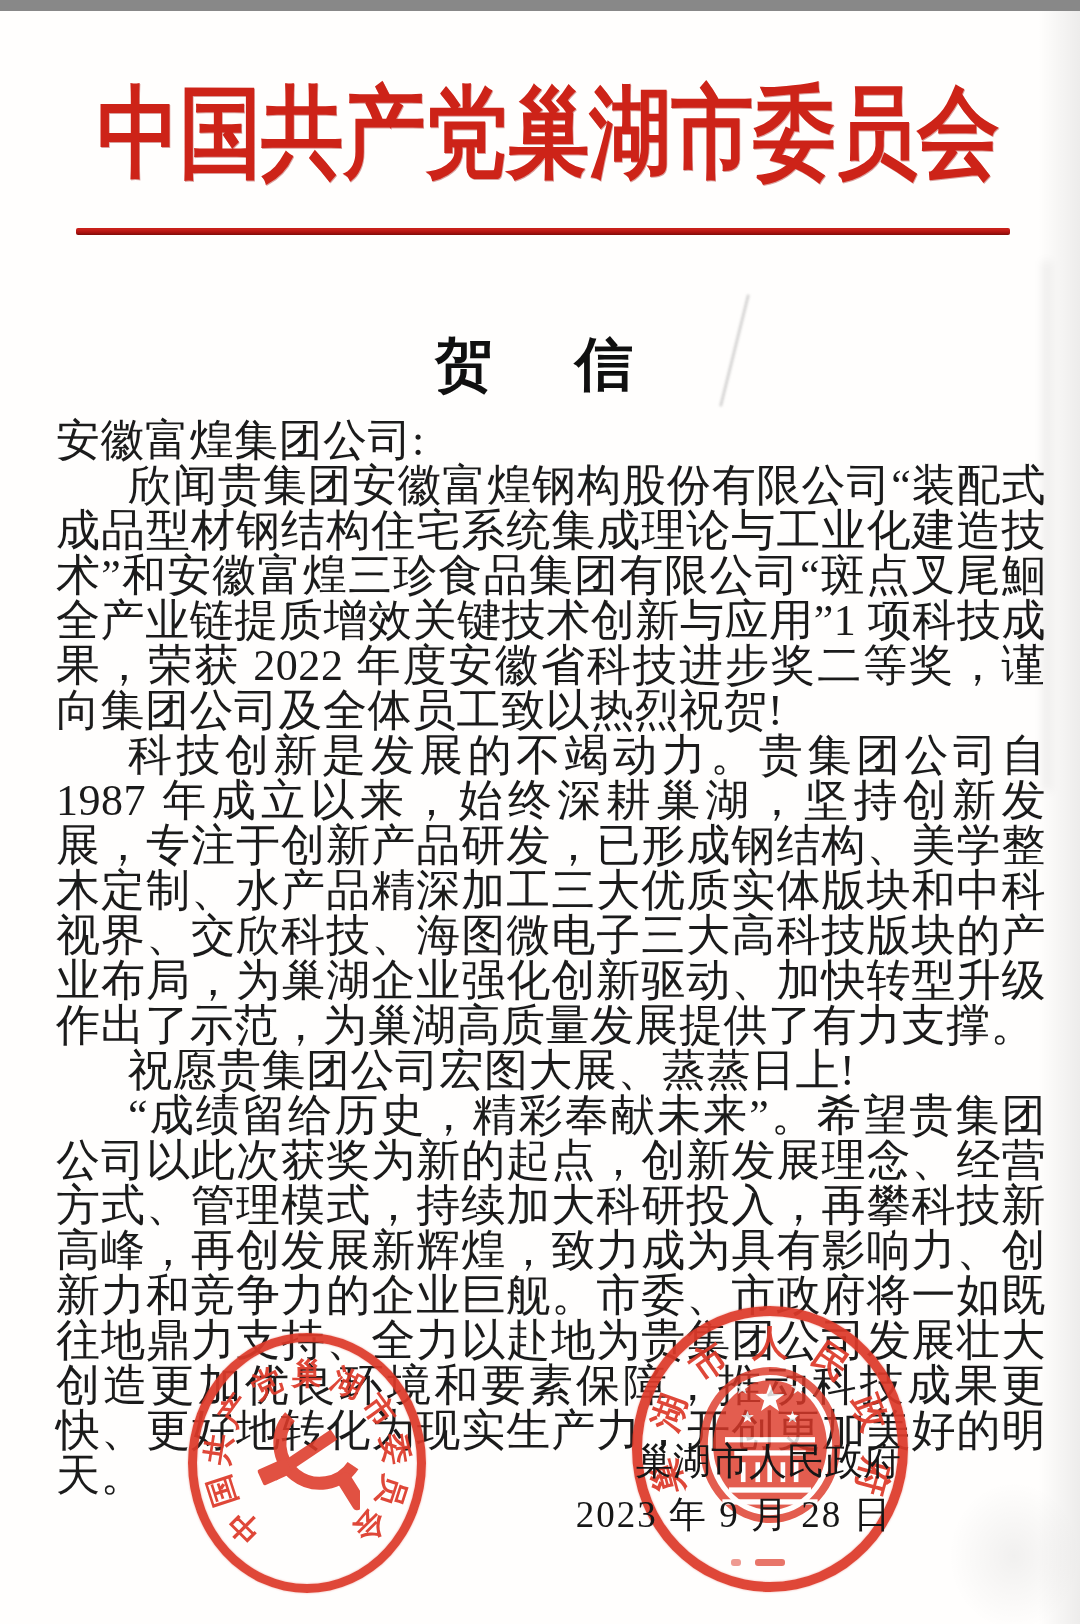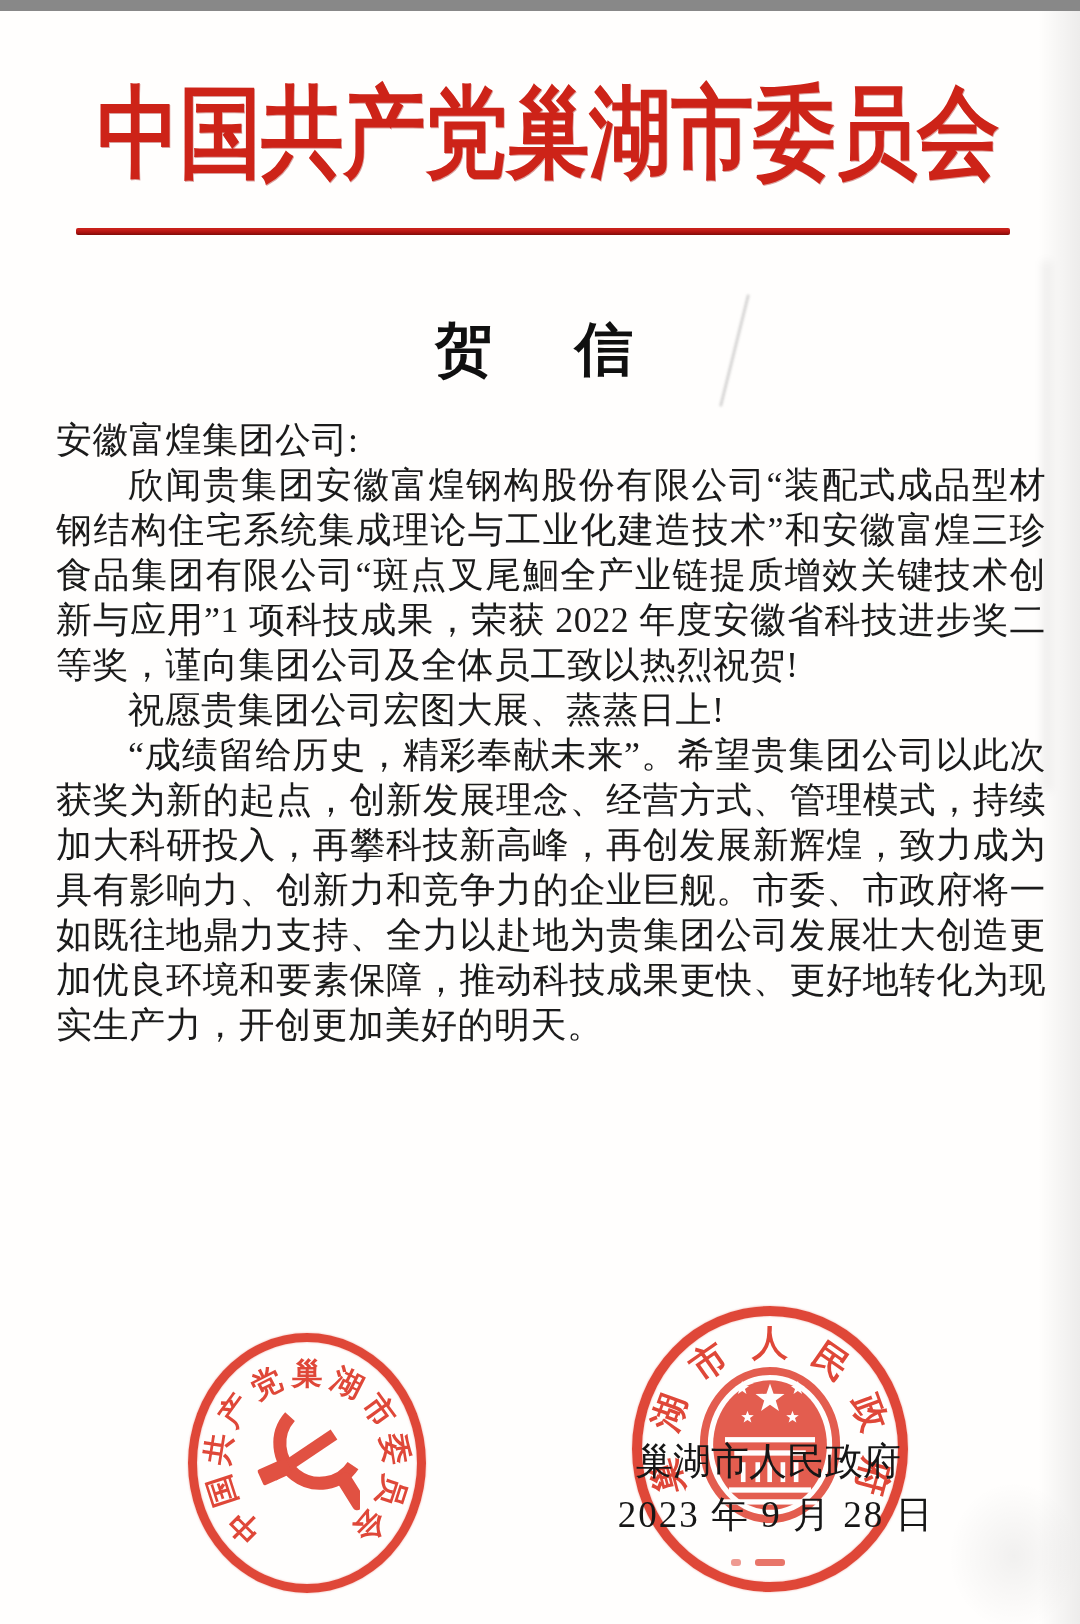--- a/index.html
+++ b/index.html
@@ -26,29 +26,29 @@
     transform:scaleX(0.82);transform-origin:50% 50%;
     text-shadow:1px 1px 0 rgba(160,20,15,.4);
   }
   .divider{
     position:absolute;top:217px;left:76px;width:934px;height:7px;
     background:linear-gradient(to bottom,#c9201a 20%,var(--divider-red) 60%,#7e0c09);
     border-radius:2px;
   }
   
   .title{
-    position:absolute;top:307px;left:0;width:100%;
+    position:absolute;top:322px;left:0;width:100%;
     margin:0;text-align:center;
     font-weight:bold;font-size:58px;line-height:64px;
     letter-spacing:12px;color:#101010;
   }
   .body-text{
     position:absolute;top:407px;left:56px;width:990px;
     color:var(--ink-black);
-    font-size:36px;line-height:45px;letter-spacing:.5px;
+    font-size:44px;line-height:45px;letter-spacing:.5px;
     text-align:justify;
   }
   .body-text p{margin:0;}
   .body-text p.para{text-indent:72px;}
   
   .stamp{position:absolute;z-index:1;opacity:.93;}
   .stamp-party{left:188px;top:1322px;width:238px;height:260px;}
   .stamp-gov{left:632px;top:1295px;width:276px;height:286px;}
   .stamp-ring{
     position:absolute;left:0;top:0;right:0;bottom:0;
@@ -72,21 +72,21 @@
     transform:translateX(-50%);
   }
   .stamp-dash.small{width:10px;margin-left:-34px;opacity:.55;}
   
   .sig{
     position:absolute;z-index:2;margin:0;text-align:center;
     color:#161616;font-size:37px;line-height:46px;
   }
   .sig-party{left:150px;top:1419px;width:320px;}
   .sig-gov{left:600px;top:1427px;width:336px;font-size:38px;}
-  .sig-date{left:598px;top:1481px;width:356px;letter-spacing:2px;}
+  .sig-date{left:556px;top:1481px;width:356px;letter-spacing:2px;}
   
   .edge-shade{
     position:absolute;right:0;top:0;width:42px;height:100%;z-index:3;
     background:linear-gradient(to right,rgba(0,0,0,0),rgba(0,0,0,0.07));
     pointer-events:none;
   }
   .streak{
     position:absolute;left:1042px;top:250px;width:9px;height:530px;
     background:rgba(0,0,0,0.05);filter:blur(4px);z-index:3;pointer-events:none;
   }
@@ -107,20 +107,21 @@
 <div class="page">
 
   <h1 class="letterhead">中国共产党巢湖市委员会</h1>
   <div class="divider"></div>
 
   <h2 class="title">贺　信</h2>
 
   <div class="body-text">
     <p class="salutation">安徽富煌集团公司:</p>
     <p class="para">欣闻贵集团安徽富煌钢构股份有限公司“装配式成品型材钢结构住宅系统集成理论与工业化建造技术”和安徽富煌三珍食品集团有限公司“斑点叉尾鮰全产业链提质增效关键技术创新与应用”1 项科技成果，荣获 2022 年度安徽省科技进步奖二等奖，谨向集团公司及全体员工致以热烈祝贺!</p>
+    <p class="para">科技创新是发展的不竭动力。贵集团公司自 1987 年成立以来，始终深耕巢湖，坚持创新发展，专注于创新产品研发，已形成钢结构、美学整木定制、水产品精深加工三大优质实体版块和中科视界、交欣科技、海图微电子三大高科技版块的产业布局，为巢湖企业强化创新驱动、加快转型升级作出了示范，为巢湖高质量发展提供了有力支撑。</p>
     <p class="para">祝愿贵集团公司宏图大展、蒸蒸日上!</p>
     <p class="para">“成绩留给历史，精彩奉献未来”。希望贵集团公司以此次获奖为新的起点，创新发展理念、经营方式、管理模式，持续加大科研投入，再攀科技新高峰，再创发展新辉煌，致力成为具有影响力、创新力和竞争力的企业巨舰。市委、市政府将一如既往地鼎力支持、全力以赴地为贵集团公司发展壮大创造更加优良环境和要素保障，推动科技成果更快、更好地转化为现实生产力，开创更加美好的明天。</p>
   </div>
 
   <div class="stamp stamp-party">
     <div class="stamp-ring"></div>
     <div class="ring-text">
         <span style="font-size: 31px; transform: translate(-50%, -50%) rotate(-135deg) translateY(-89px);">中</span>
         <span style="font-size: 31px; transform: translate(-50%, -50%) rotate(-108deg) translateY(-89px);">国</span>
         <span style="font-size: 31px; transform: translate(-50%, -50%) rotate(-81deg) translateY(-89px);">共</span>

